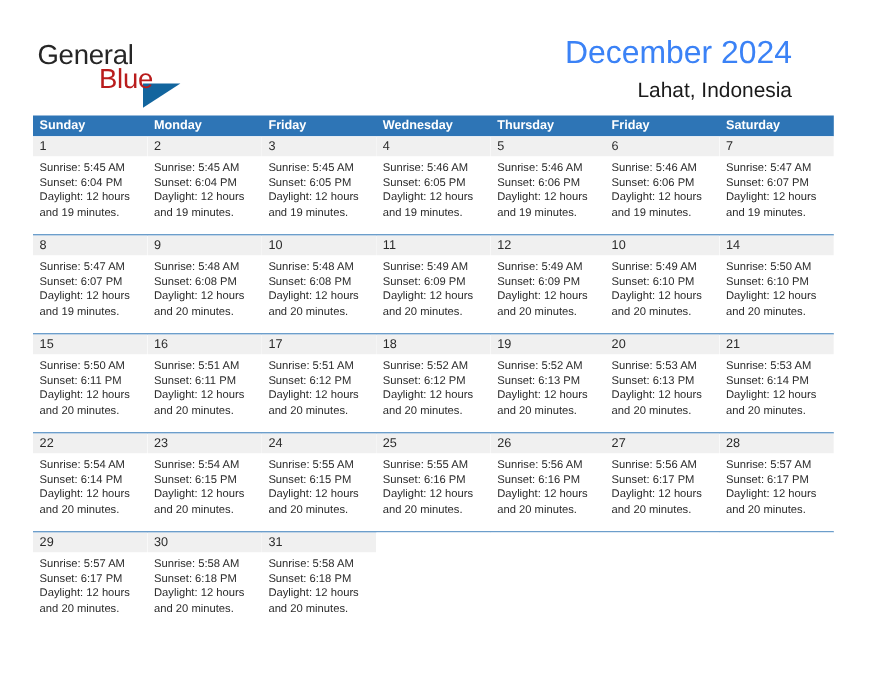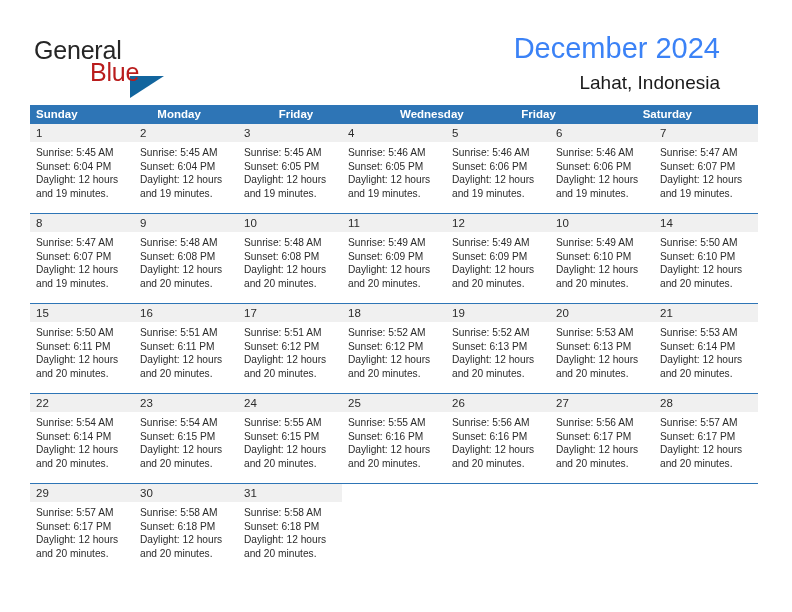--- a/index.html
+++ b/index.html
@@ -166,20 +166,21 @@
       <div class="location">Lahat, Indonesia</div>
     </div>
   </div>
 
   <div class="calendar">
     <div class="weekday-row">
         <div class="weekday">Sunday</div>
         <div class="weekday">Monday</div>
         <div class="weekday">Friday</div>
         <div class="weekday">Wednesday</div>
+        <div class="weekday">Thursday</div>
         <div class="weekday">Friday</div>
         <div class="weekday">Saturday</div>
       </div>
     <div id="weeks-container">
         <div class="week-row">
           <div class="day-cell filled">
             <div class="daynum-band">
               <span class="daynum">1</span>
             </div>
             <div class="day-lines">

